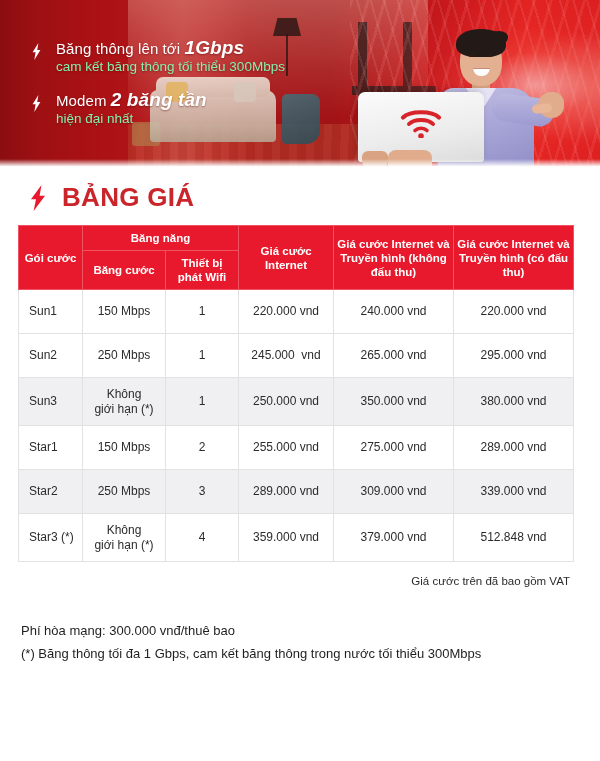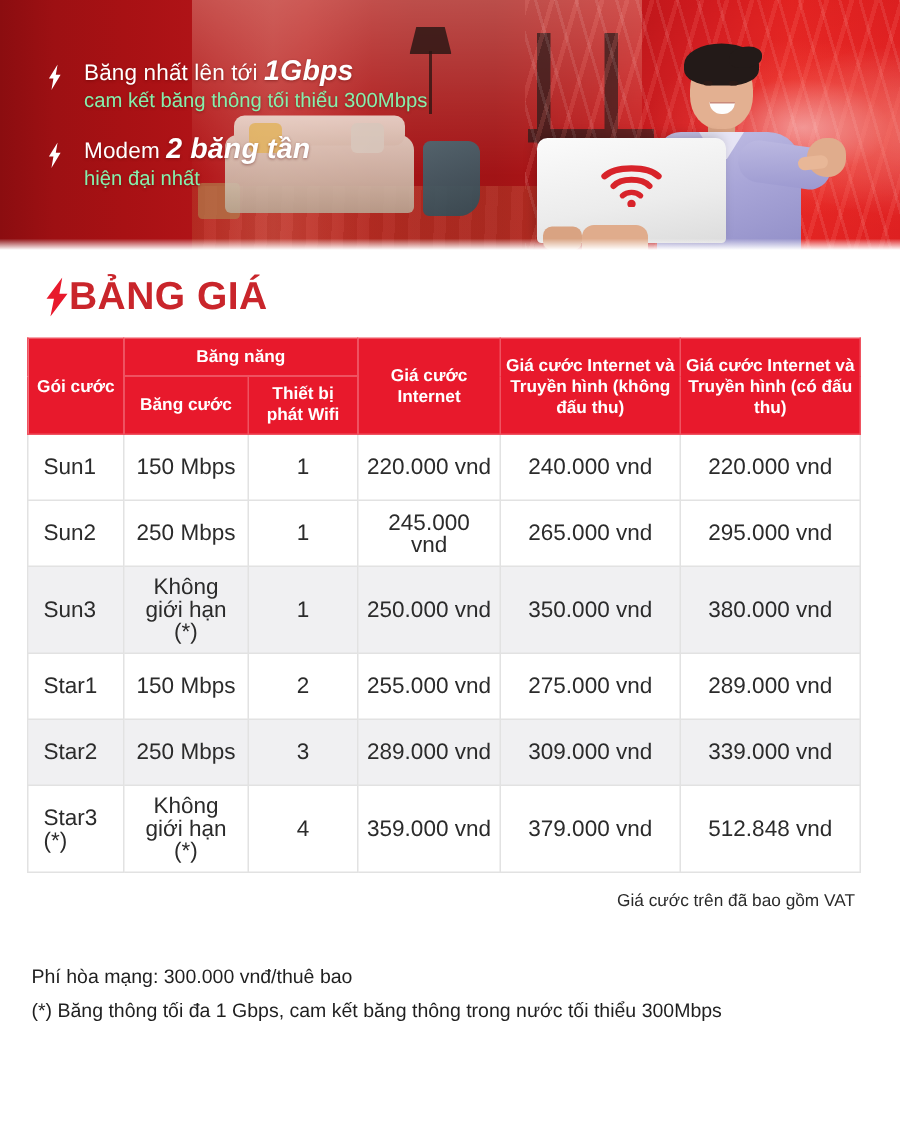--- a/index.html
+++ b/index.html
@@ -207,21 +207,21 @@
   }
   .banner-fade {
     position: absolute; left: 0; bottom: 0; width: 100%; height: 9px;
     background: linear-gradient(180deg, rgba(255,255,255,0) 0%, #ffffff 85%);
   }
 
   
   .section { position: relative; padding: 0 18px; }
 
   .title-row {
-    display: flex; align-items: center; gap: 0;
+    display: flex; align-items: center; gap: 16px;
     margin-top: 14px; margin-bottom: 12px; padding-left: 12px; text-align: center;
   }
   .bolt-red { width: 16px; height: 26px; flex: none; }
   .title-text {
     color: #c9252b; font-size: 26px; font-weight: bold; letter-spacing: .3px;
   }
 
   table.pricing {
     width: 555px;
     border-collapse: collapse;
@@ -239,21 +239,21 @@
     padding: 5px 3px;
     text-align: center;
     vertical-align: middle;
   }
   table.pricing td {
     border: 1px solid #e2e2e2;
     padding: 6px 4px;
     text-align: center;
     vertical-align: middle;
     line-height: 15px;
-    font-size: 15px;
+    font-size: 12px;
     white-space: pre-wrap;
   }
   table.pricing tr.alt td { background: #f0f0f2; }
   table.pricing tr td:first-child { text-align: left; padding-left: 10px; }
   td.tall { height: 48px; }
   tr.normal td { height: 44px; }
 
   .vat-note {
     width: 555px;
     text-align: right;
@@ -321,21 +321,21 @@
   </div>
   <div class="hand-bottom"></div>
 
   <div class="bullets">
     <div class="bullet">
       <span class="bolt-white">
         <svg viewBox="0 0 9 17" width="9" height="17" aria-hidden="true">
           <path d="M6.4 0 L0.6 9.3 H3.6 L2.3 17 L8.4 6.9 H5.2 Z" fill="#ffffff"></path>
         </svg>
       </span>
-      <div class="b-line1"><span>Băng nhất lên tới </span><strong>1Gbps</strong></div>
+      <div class="b-line1"><span>Băng thông lên tới </span><strong>1Gbps</strong></div>
       <div class="b-line2">cam kết băng thông tối thiểu 300Mbps</div>
     </div>
     <div class="bullet">
       <span class="bolt-white">
         <svg viewBox="0 0 9 17" width="9" height="17" aria-hidden="true">
           <path d="M6.4 0 L0.6 9.3 H3.6 L2.3 17 L8.4 6.9 H5.2 Z" fill="#ffffff"></path>
         </svg>
       </span>
       <div class="b-line1"><span>Modem </span><strong>2 băng tần</strong></div>
       <div class="b-line2">hiện đại nhất</div>

